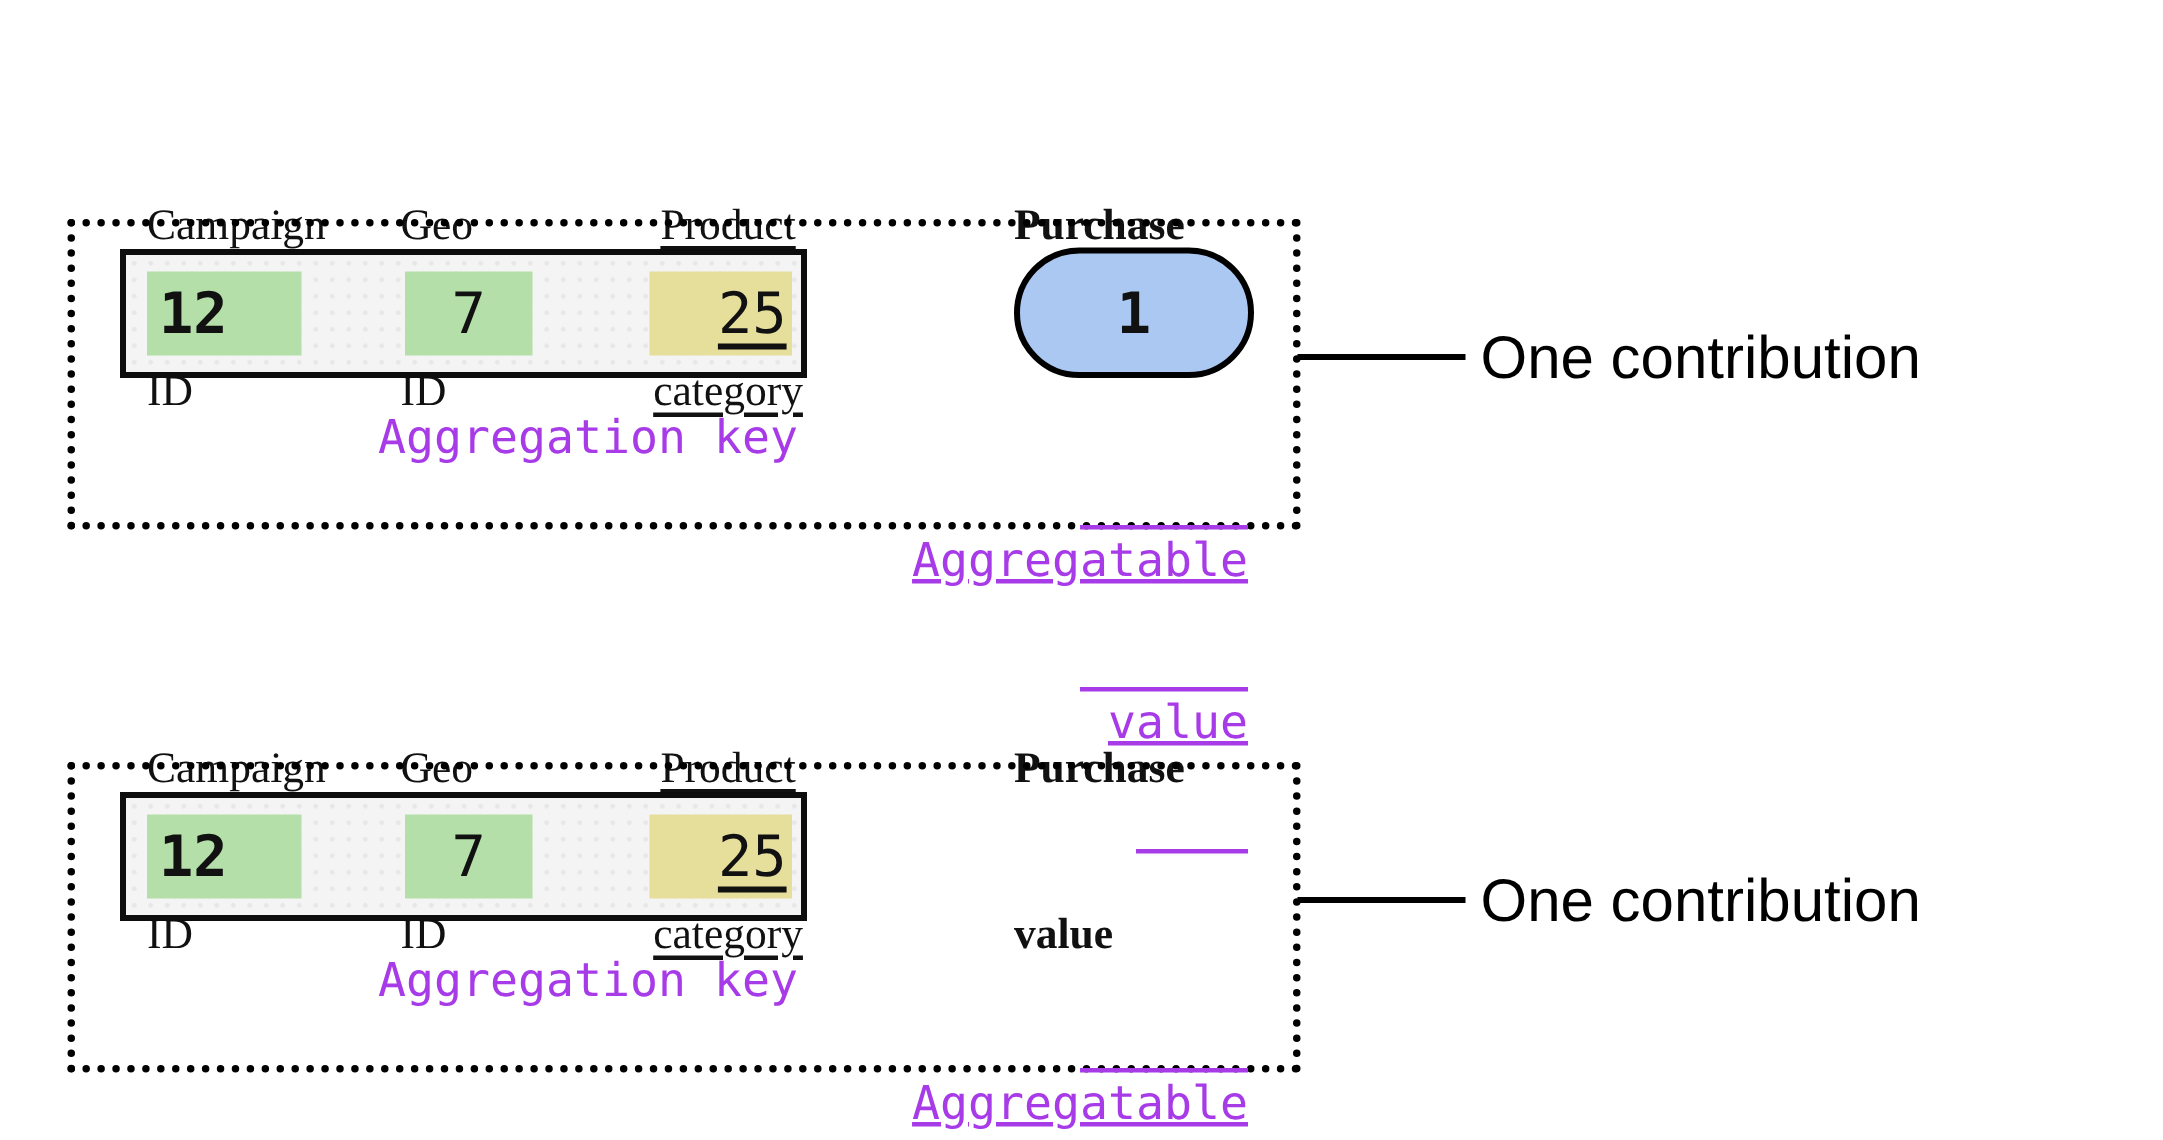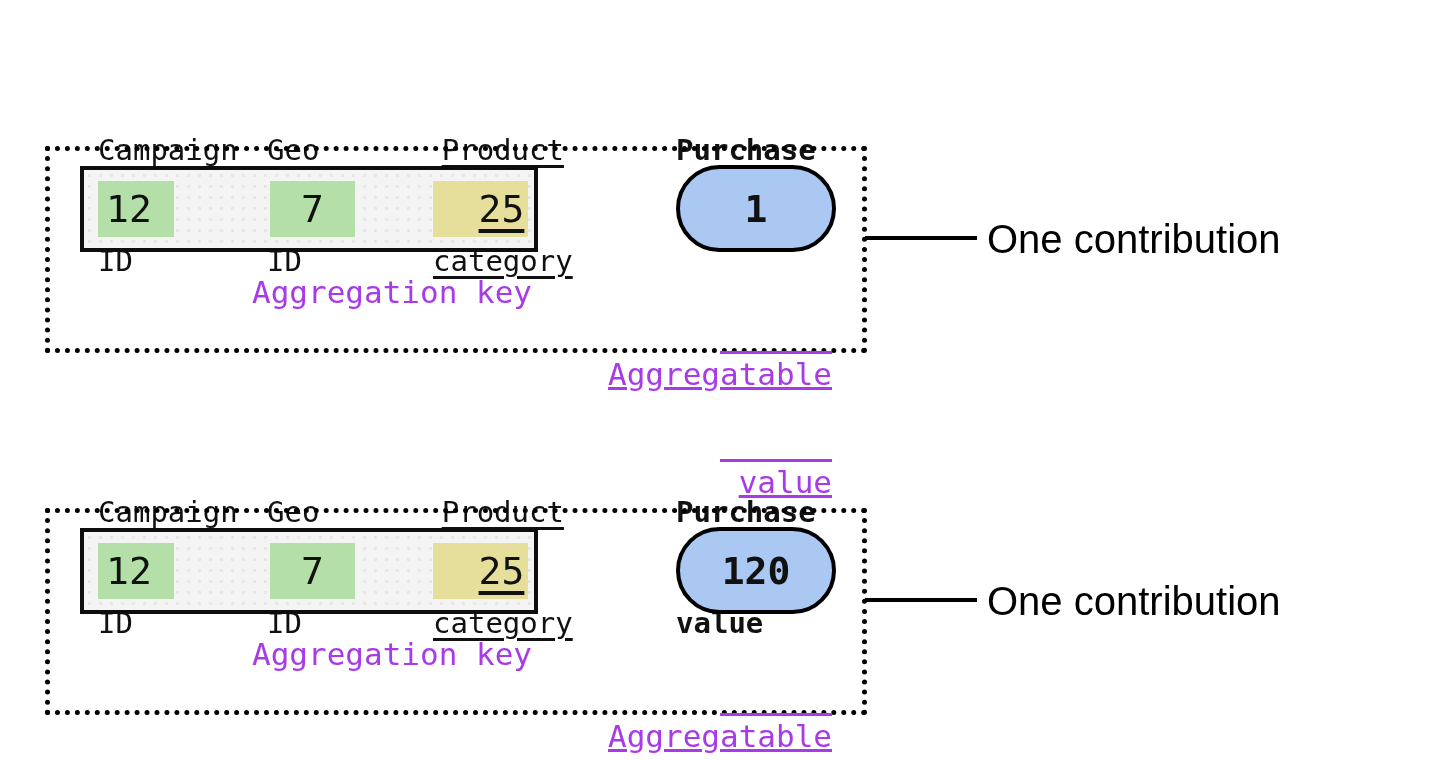--- a/index.html
+++ b/index.html
@@ -8,21 +8,21 @@
     overflow:hidden; color:#111;
   }
   .contrib { position:absolute; left:0; width:1442px; height:380px; }
 
   
   .hdr {
     position:absolute; top:22px;
     font-family:"DejaVu Sans Mono",monospace;
     font-size:29px; line-height:37px; color:#111; white-space:pre;
   }
-  .hdr span { display:block; }
+  .hdr span { display:block;font-family:Liberation Serif, serif; }
   .hdr.underlined span {
     text-decoration:underline;
     text-decoration-thickness:3px;
     text-underline-offset:5px;
     text-align:center;
   }
   .hdr.bold { font-weight:bold; }
 
   
   .dashed {
@@ -37,21 +37,21 @@
     background-color:var(--row_bg,#f4f4f4);
     background-image:radial-gradient(circle, #e7e7e7 1.4px, transparent 1.6px);
     background-size:11px 11px;
   }
   .cell {
     position:absolute; top:145px; height:56px;
     display:flex; align-items:center; justify-content:center;
     font-family:"DejaVu Sans Mono",monospace; font-size:38px; color:#111;
     box-sizing:border-box;
   }
-  .c1 { left:98px;  width:76px; justify-content:flex-start; padding-left:8px; }
+  .c1 { left:98px;  width:103px; justify-content:flex-start; padding-left:8px;font-weight:bold; }
   .c2 { left:270px; width:85px; }
   .c3 { left:433px; width:95px; text-decoration:underline; text-decoration-thickness:4px; text-underline-offset:7px; }
   .green { background:var(--green,#b4dfa9); }
   .khaki { background:var(--khaki,#e6de9b);padding-left:42px; }
 
   
   .pill {
     position:absolute; left:676px; top:129px; width:160px; height:87px;
     border:4.5px solid #000; border-radius:46px; box-sizing:border-box;
     background:var(--blue,#abc8f2);
@@ -141,21 +141,20 @@
       <span>value</span>
     </div>
 
     <div class="dashed"></div>
     <div class="rowbox"></div>
 
     <div class="cell green c1">12</div>
     <div class="cell green c2">7</div>
     <div class="cell khaki c3">25</div>
 
-    <div class="pill">120</div>
 
     <div class="plabel aggkey">Aggregation key</div>
     <div class="plabel aggval">
       <span>Aggregatable</span>
       
     </div>
 
     <div class="connector"></div>
     <div class="contrib-label">One contribution</div>
   </section>

